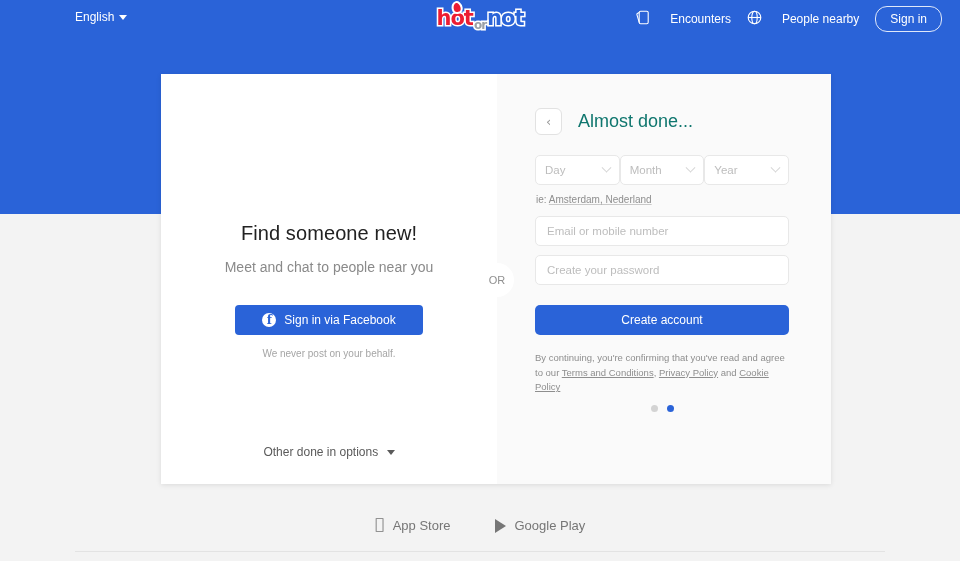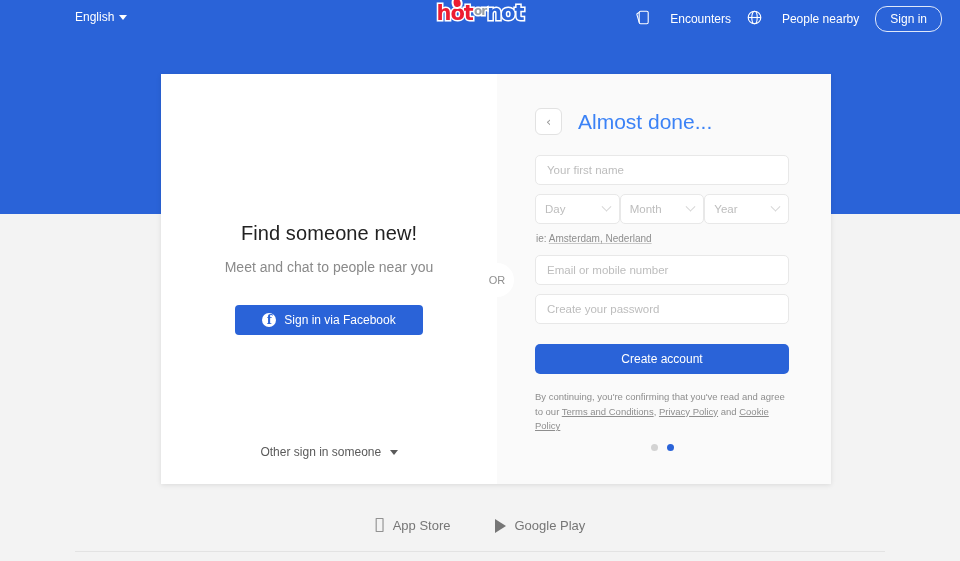--- a/index.html
+++ b/index.html
@@ -52,21 +52,21 @@
     border-top: 5px solid #ffffff;
     display: inline-block;
   }
 
   .logo {
     position: absolute;
     left: 50%;
     transform: translateX(-50%);
     top: 3px;
     display: flex;
-    align-items: flex-start;
+    align-items: flex-end;
     height: 26px;
     cursor: pointer;
   }
   .logo-word {
     font-family: "DejaVu Sans", sans-serif;
     font-weight: bold;
     font-size: 21px;
     letter-spacing: -1px;
     line-height: 1;
     -webkit-text-stroke: 3px #ffffff;
@@ -252,22 +252,22 @@
     display: flex;
     align-items: center;
     justify-content: center;
     cursor: pointer;
     color: #9a9a9a;
     font-size: 13px;
     font-family: "DejaVu Sans", sans-serif;
     padding-bottom: 1px;
   }
   .form-title {
-    font-size: 21px;
-    color: #3b82f6;
+    font-size: 18px;
+    color: #0f766e;
     font-weight: normal;
   }
 
   .field {
     width: 100%;
     height: 30px;
     border: 1px solid #e8e8e8;
     border-radius: 5px;
     background: #ffffff;
     padding: 0 11px;
@@ -471,40 +471,40 @@
   <div class="card-left">
     <div class="left-inner">
       <div class="headline">Find someone new!</div>
       <div class="subhead">Meet and chat to people near you</div>
 
       <button class="fb-btn">
         <span class="fb-glyph">f</span>
         <span>Sign in via Facebook</span>
       </button>
 
+      <div class="fb-note">We never post on your behalf.</div>
     </div>
 
     <div class="other-options">
-      <span>Other sign in someone</span>
+      <span>Other done in options</span>
       <span class="caret-down-gray"></span>
     </div>
   </div>
 
   <div class="card-right">
 
     <div class="form">
 
       <div class="form-head">
         <div class="back-btn">
           <span>‹</span>
         </div>
         <div class="form-title">Almost done...</div>
       </div>
 
-      <input class="field" type="text" placeholder="Your first name" style="">
 
       <div class="dob-row">
         <div class="dob">
           <span>Day</span>
           <span class="chev"></span>
         </div>
         <div class="dob">
           <span>Month</span>
           <span class="chev"></span>
         </div>

